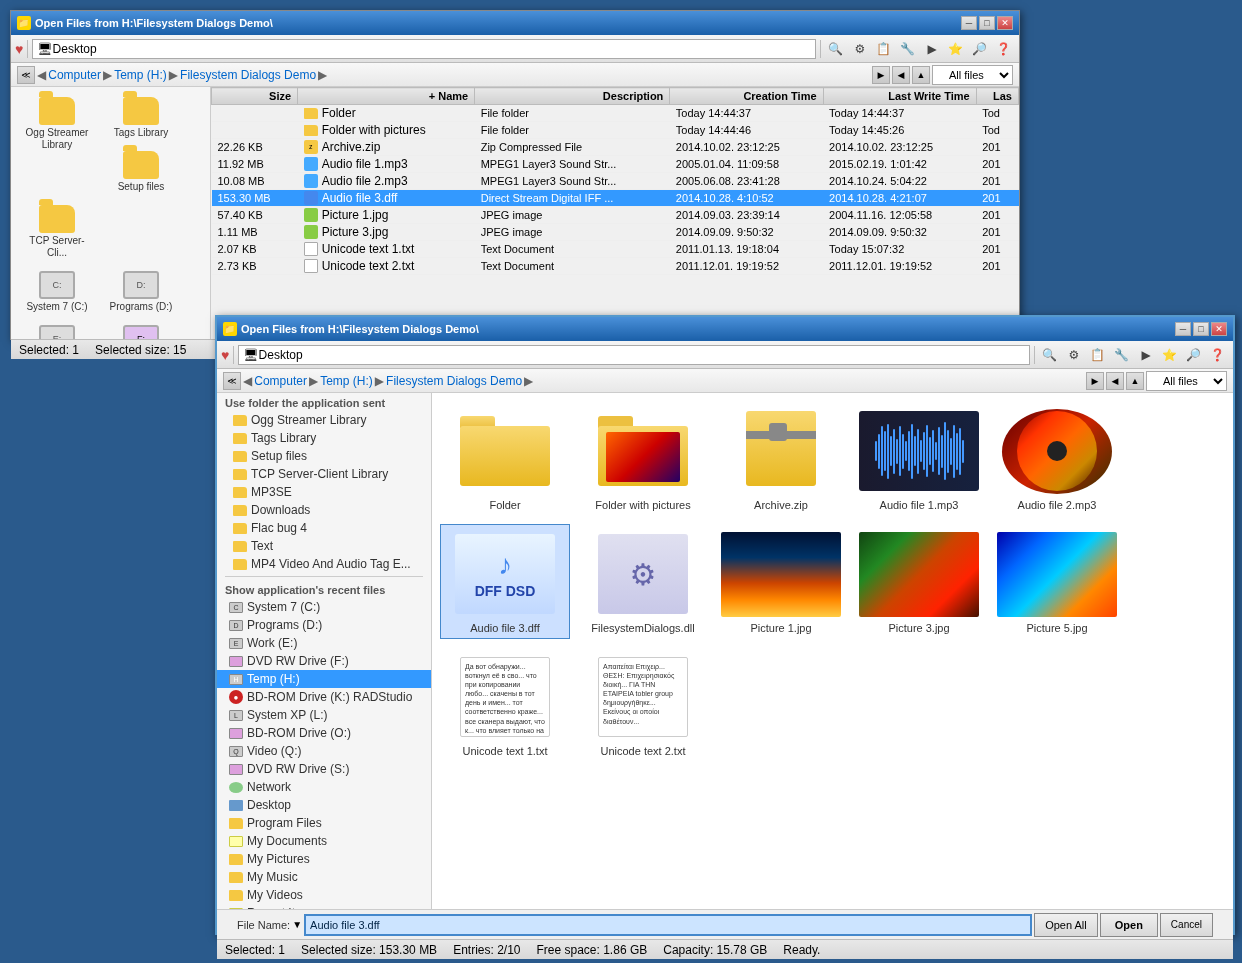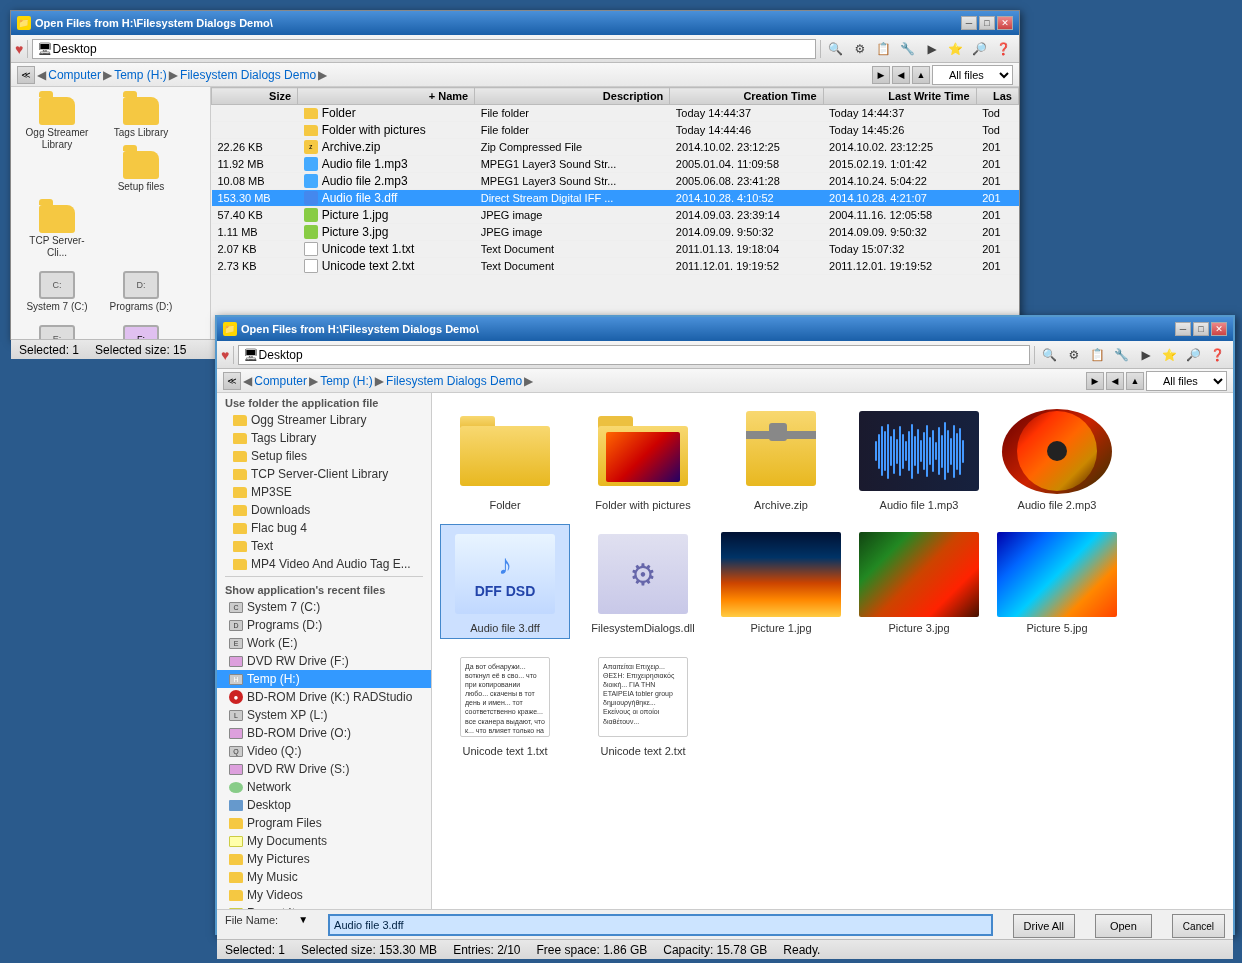--- a/index.html
+++ b/index.html
@@ -157,25 +157,25 @@
     .dll-thumb { width: 90px; height: 80px; background: linear-gradient(to bottom, #e0e0f0, #c8c8e8); border-radius: 3px; display: flex; flex-direction: column; align-items: center; justify-content: center; }
     .dll-gear { font-size: 30px; color: #6666aa; }
 
     .photo-thumb { width: 120px; height: 85px; border-radius: 2px; overflow: hidden; }
     .photo-sunset { background: linear-gradient(to bottom, #ff4400, #ff8800, #ffcc00, #003366); }
 
     .txt-thumb { width: 90px; height: 80px; background: white; border: 1px solid #ccc; border-radius: 2px; padding: 4px; font-size: 7px; color: #333; line-height: 1.3; overflow: hidden; }
     .txt-thumb2 { width: 90px; height: 80px; background: white; border: 1px solid #ccc; border-radius: 2px; padding: 4px; font-size: 7px; color: #333; line-height: 1.3; overflow: hidden; }
 
     
-    .filename-bar { background: #f0f0f0; border-top: 1px solid #ccc; padding: 4px 8px; display: flex; align-items: flex-start; gap: 20px; height: 30px; }
+    .filename-bar { background: #f0f0f0; border-top: 1px solid #ccc; padding: 4px 20px; display: flex; align-items: center; gap: 2px; height: 30px; }
     .filename-label { font-size: 11px; color: #333; white-space: nowrap; }
     .filename-input { flex: 1; height: 22px; border: 2px solid #4488cc; background: #cce4ff; padding: 0 4px; font-size: 11px; color: #002244; }
     .btn-openall { height: 24px; padding: 0 10px; background: linear-gradient(to bottom, #f0f0f0, #d8d8d8); border: 1px solid #888; cursor: pointer; font-size: 11px; }
-    .btn-open { height: 24px; padding: 0 14px; background: linear-gradient(to bottom, #f0f0f0, #d8d8d8); border: 1px solid #888; cursor: pointer; font-size: 11px; font-weight: normal; }
+    .btn-open { height: 24px; padding: 0 14px; background: linear-gradient(to bottom, #f0f0f0, #d8d8d8); border: 1px solid #888; cursor: pointer; font-size: 11px; font-weight: bold; }
     .btn-cancel { height: 24px; padding: 0 10px; background: linear-gradient(to bottom, #f0f0f0, #d8d8d8); border: 1px solid #888; cursor: pointer; font-size: 10px; }
 
     .section-divider { height: 1px; background: #ccc; margin: 3px 8px; }
   </style>
 </head>
 <body>
 
 <div class="window window1">
   <div class="title-bar">
     <div class="title-bar-left">
@@ -427,21 +427,21 @@
     <div class="nav-btn">▶</div>
     <div class="nav-btn">◀</div>
     <div class="nav-btn">▲</div>
     <select class="filter-select">
       <option>All files</option>
     </select>
   </div>
   <div class="content-area">
 
     <div class="sidebar">
-      <div class="sidebar-section-title">Use folder the application file</div>
+      <div class="sidebar-section-title">Use folder the application sent</div>
       <div class="sidebar-link">
         <div class="small-folder"></div>
         <span>Ogg Streamer Library</span>
       </div>
       <div class="sidebar-link">
         <div class="small-folder"></div>
         <span>Tags Library</span>
       </div>
       <div class="sidebar-link">
         <div class="small-folder"></div>
@@ -693,21 +693,21 @@
         </div>
 
       </div>
     </div>
   </div>
 
   <div class="filename-bar">
     <span class="filename-label">File Name:</span>
     <span style="cursor:pointer;font-size:10px;">▼</span>
     <input class="filename-input" type="text" value="Audio file 3.dff" style="">
-    <button class="btn-openall">Drive All</button>
+    <button class="btn-openall">Open All</button>
     <button class="btn-open">Open</button>
     <button class="btn-cancel">Cancel</button>
   </div>
 
   <div class="status-bar">
     <span>Selected: 1</span>
     <span>Selected size: 153.30 MB</span>
     <span>Entries: 2/10</span>
     <span>Free space: 1.86 GB</span>
     <span>Capacity: 15.78 GB</span>

